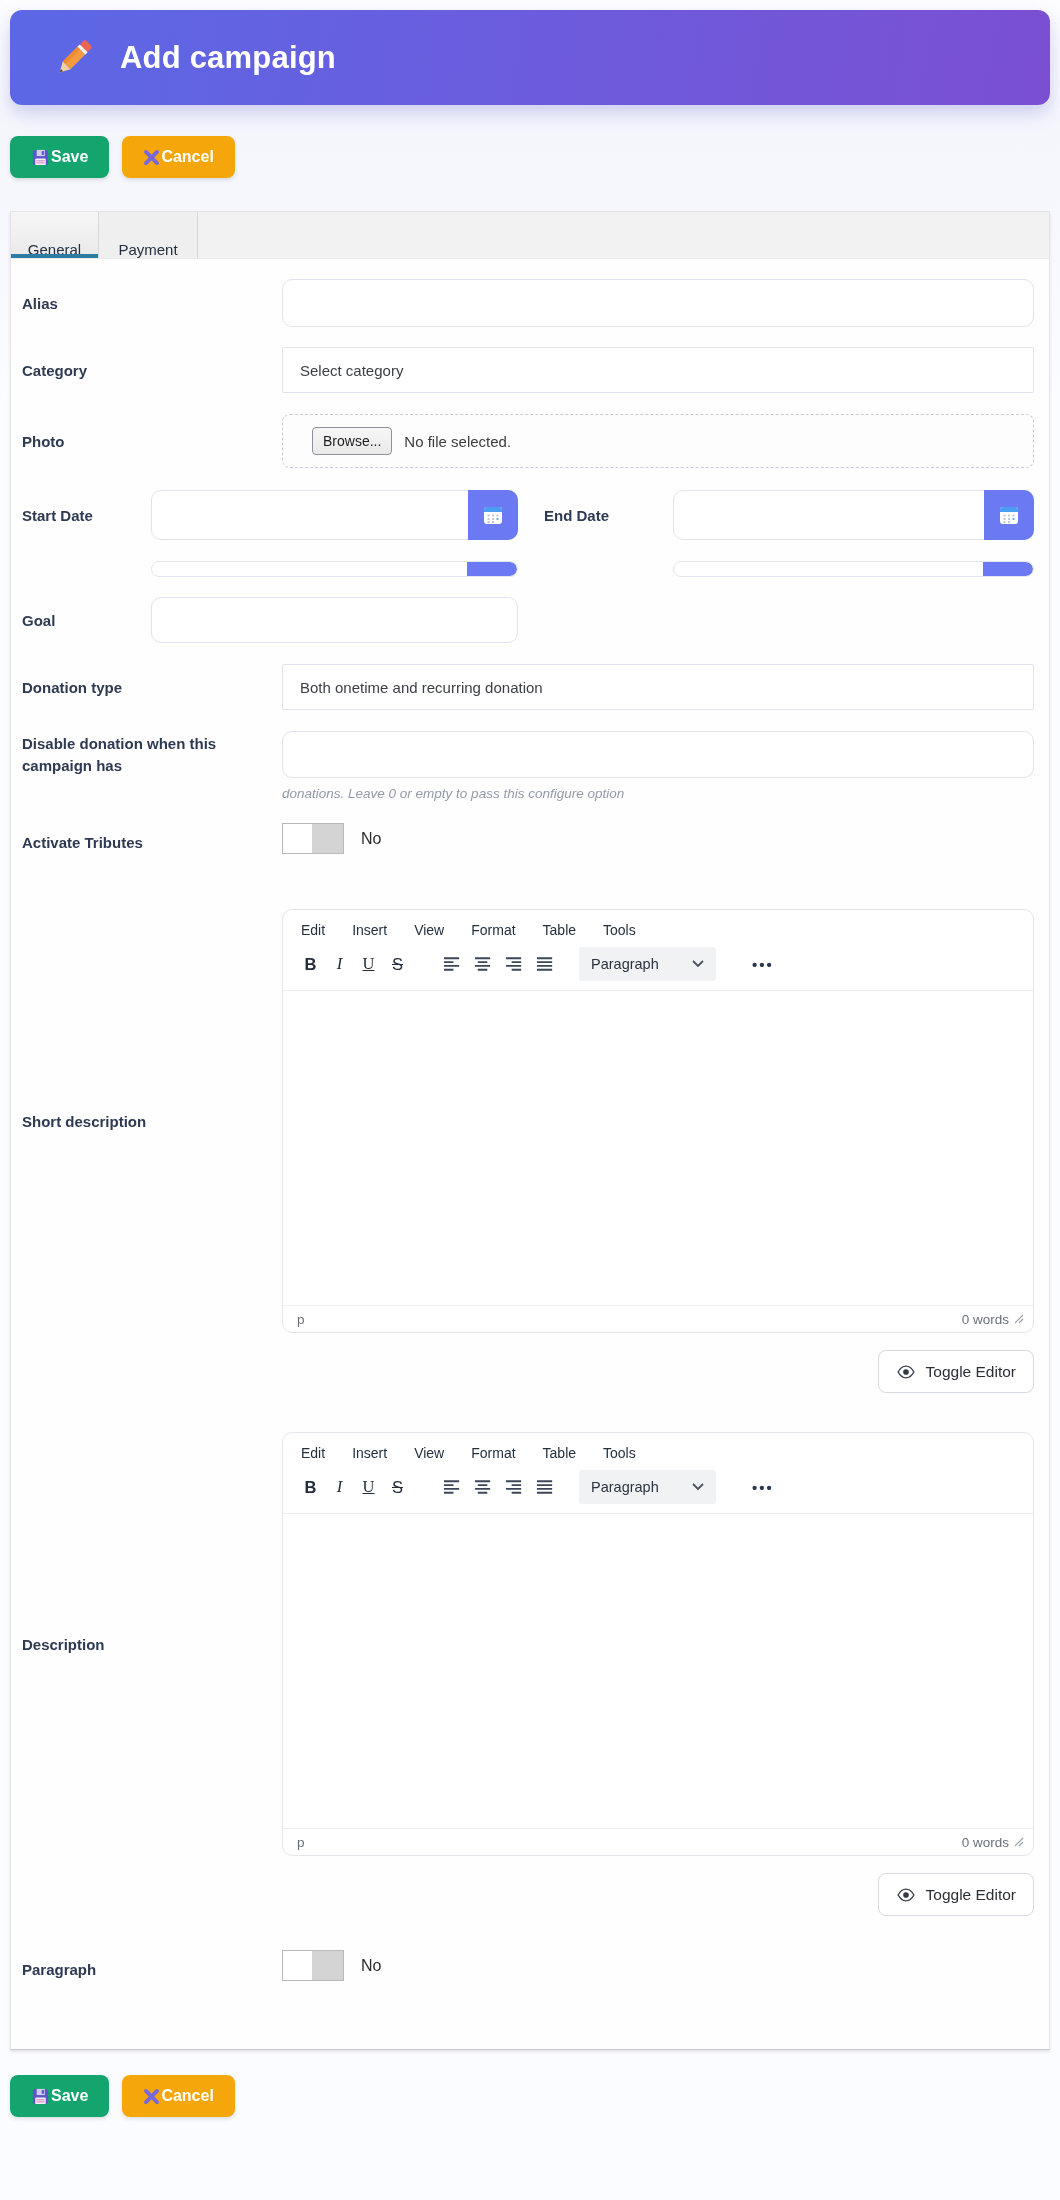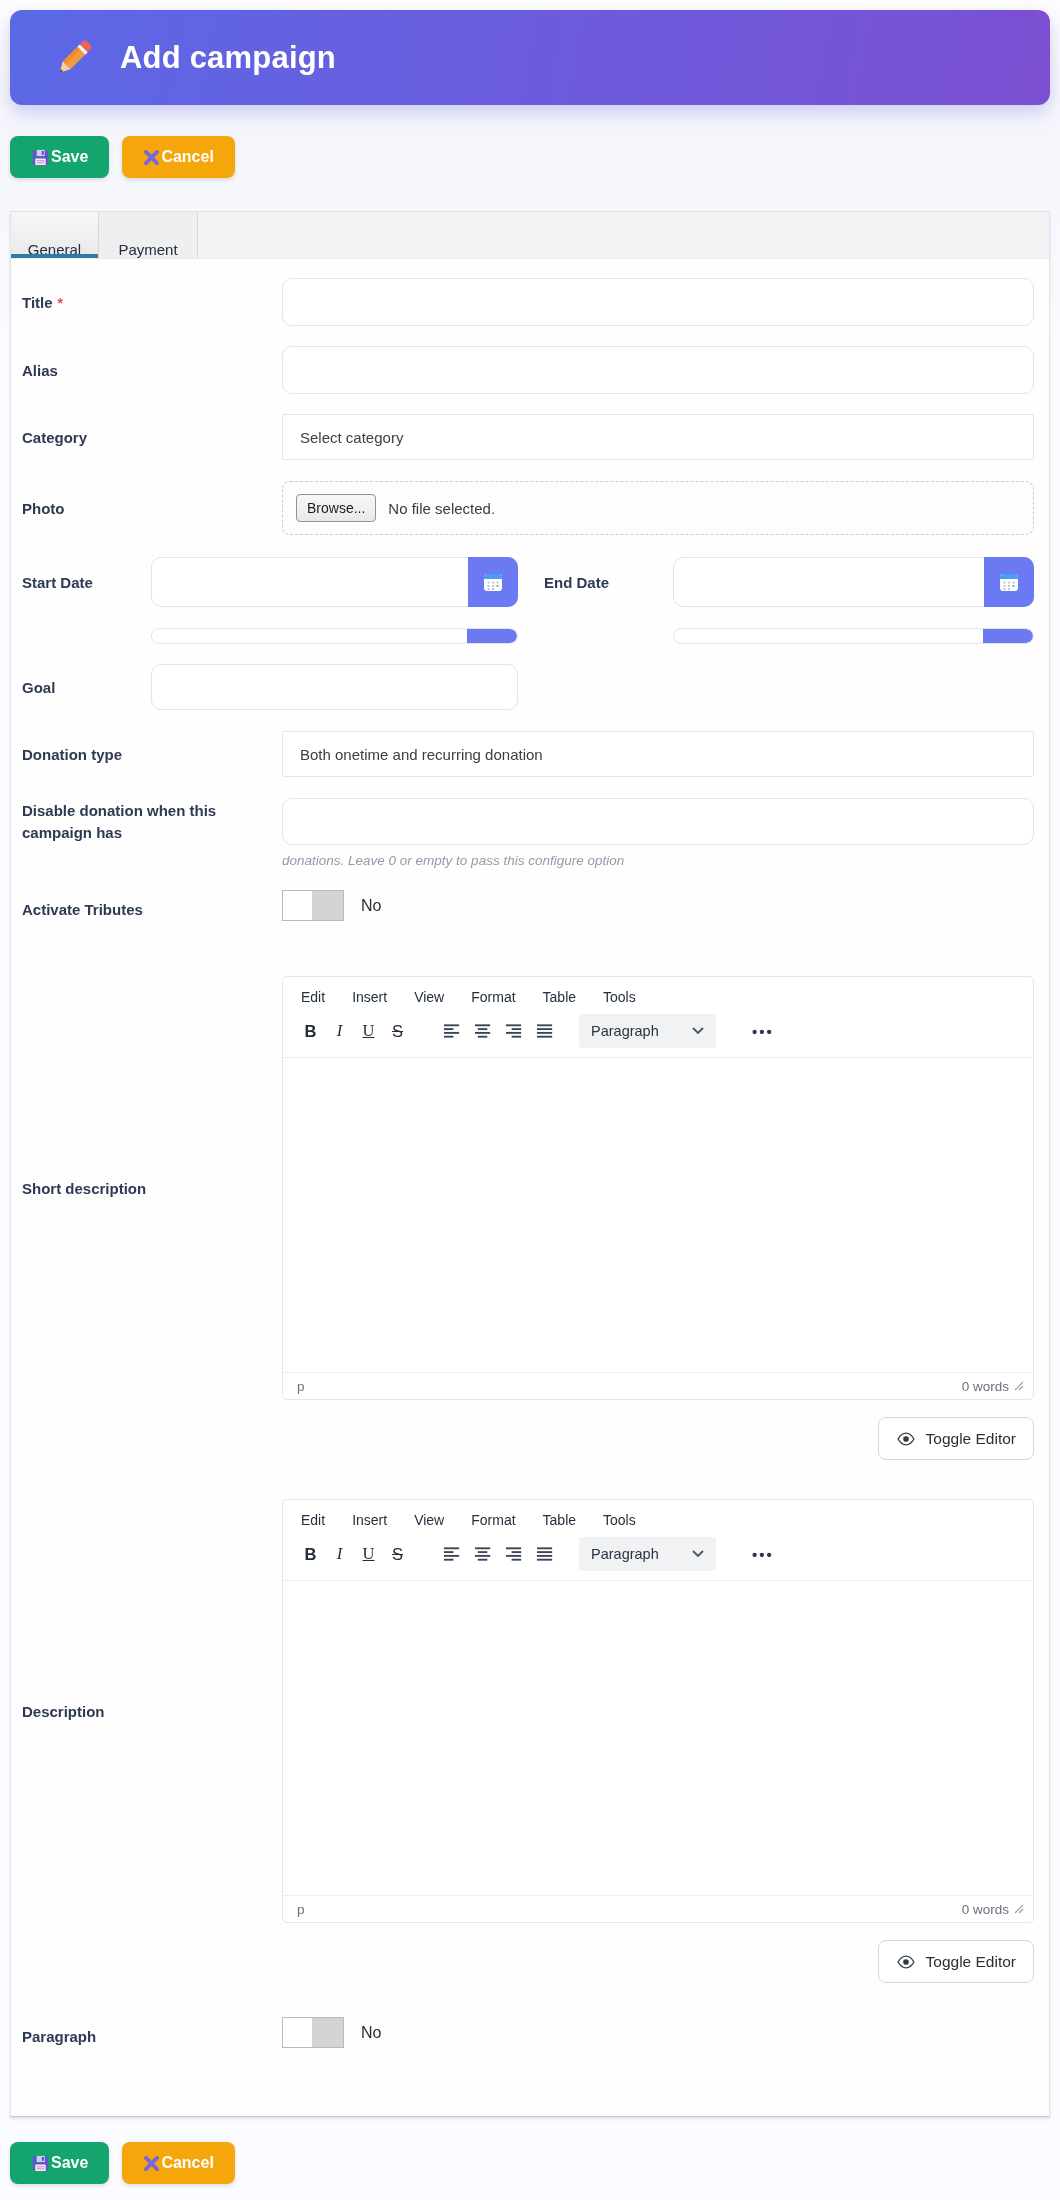--- a/index.html
+++ b/index.html
@@ -72,21 +72,21 @@
   }
 
   
   .dropzone {
     height:54px; border:1px dashed #c7ccd8; border-radius:8px; background:#fdfdfe;
     display:flex; align-items:center; padding:0 13px; gap:12px; cursor:pointer;
   }
   .browse-btn {
     height:28px; padding:0 10px; font-size:14px; color:#1c1c1c;
     background:linear-gradient(180deg,#f7f7f7,#e9e9ea); border:1px solid #8f8f9d; border-radius:4px;
-    font-family:"Liberation Sans",sans-serif; cursor:pointer;
+    font-family:"Liberation Sans",sans-serif; cursor:pointer;margin-left:16px;
   }
   .no-file { font-size:15px; color:#3c3c3c; }
 
   
   .date-wrap { position:relative; height:50px; }
   .date-input {
     width:100%; height:100%; border:1px solid #e0e3ee; border-radius:10px; background:#fff;
     font-family:"Liberation Sans",sans-serif; padding:0 60px 0 14px; font-size:15px; color:#333;
   }
   .cal-btn {
@@ -102,21 +102,21 @@
   
   .toggle-group { display:flex; align-items:center; gap:17px; }
   .toggle { width:62px; height:31px; border:1px solid #b9b9b9; background:#fff; display:flex; cursor:pointer; }
   .toggle .knob { margin-left:auto; width:31px; height:100%; background:#d4d4d4; }
   .toggle-text { font-size:16px; color:#2b2b2b; }
   .row-bottom { align-items:end; }
   .row-bottom .lbl { padding-bottom:3px; }
 
   
   .editor {
-    height:424px; border:1px solid #e3e6ea; border-radius:5px; background:#fff;
+    height:424px; border:1px solid #e3e6ea; border-radius:10px; background:#fff;
     display:flex; flex-direction:column; overflow:hidden;
   }
   .menubar { display:flex; gap:27px; padding:12px 0 2px 18px; }
   .menu-item { font-size:14px; color:#24303e; cursor:pointer; }
   .toolbar { display:flex; align-items:center; padding:7px 10px 9px 13px; }
   .fmt-btn {
     width:29px; height:30px; border:none; background:transparent; cursor:pointer;
     display:flex; align-items:center; justify-content:center;
     font-family:"Liberation Serif",serif; font-size:16.5px; color:#222c3a;
   }
@@ -202,26 +202,20 @@
       <span>General</span>
     </div>
     <div class="tab tab-payment">
       <span>Payment</span>
     </div>
     <div class="spacer"></div>
   </div>
 
   <div class="panel-content">
 
-    <div class="row" style="margin-top:19px;">
-      <div class="lbl">
-        <span>Title</span><span class="req">*</span>
-      </div>
-      <input class="input" style="">
-    </div>
 
     <div class="row" style="margin-top:20px;">
       <div class="lbl">Alias</div>
       <input class="input" style="">
     </div>
 
     <div class="row" style="margin-top:20px;">
       <div class="lbl">Category</div>
       <div class="select">
         <span>Select category</span>

